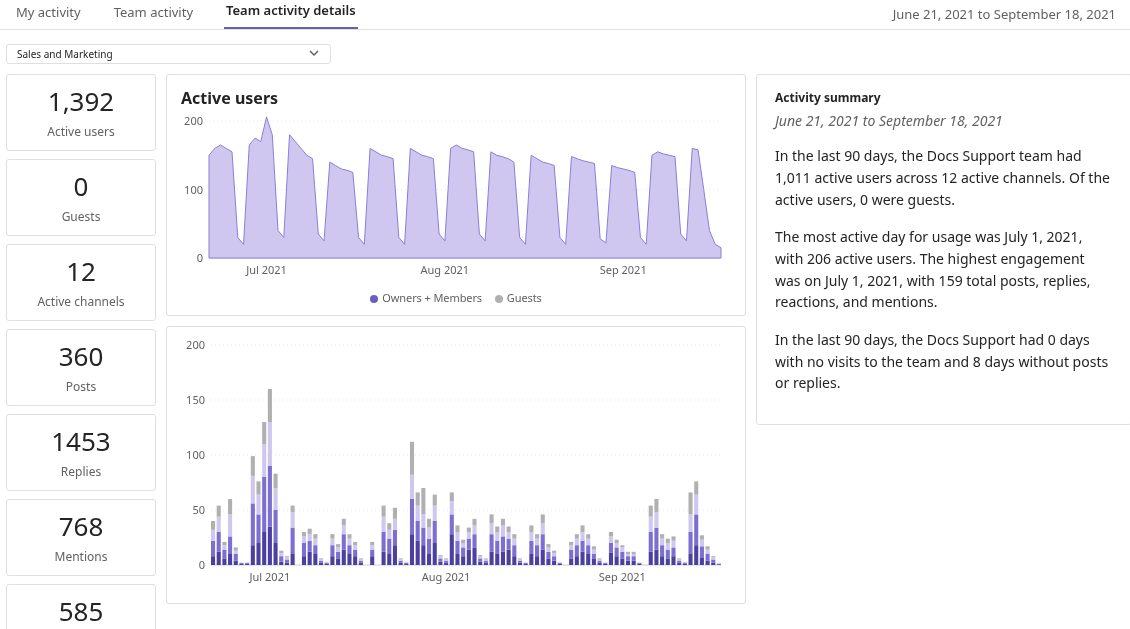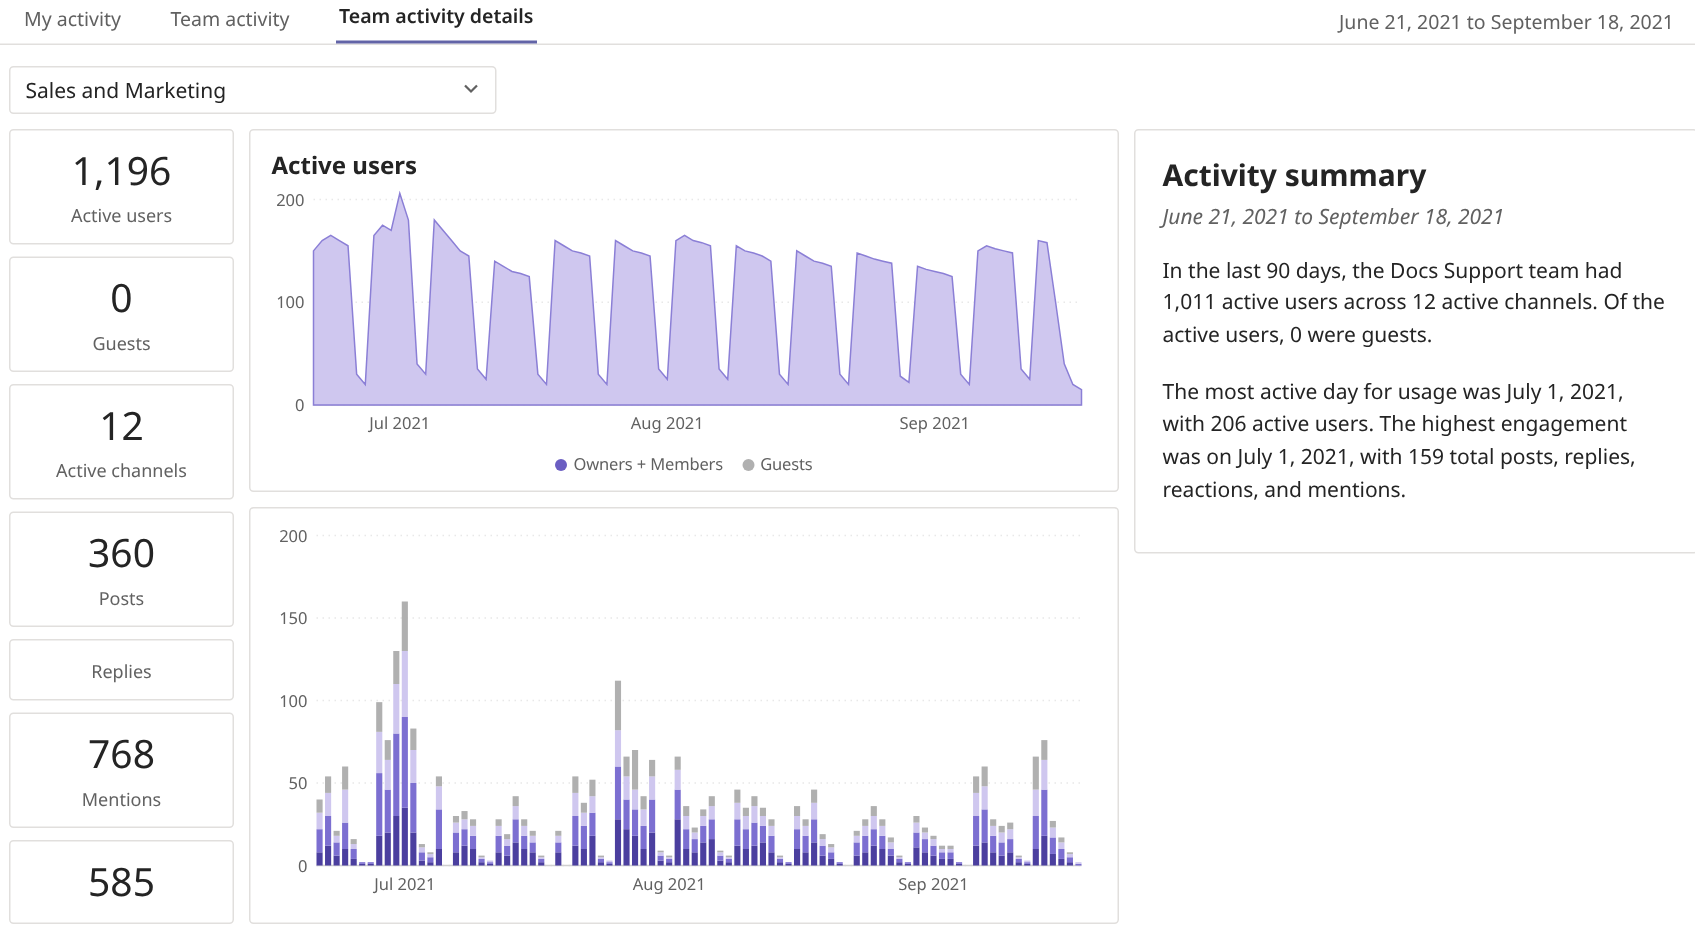--- a/index.html
+++ b/index.html
@@ -42,25 +42,25 @@
     border-bottom: 2px solid #6264a7;
     font-weight: 600;
   }
   .daterange {
     color: var(--muted);
     font-size: 13px;
     padding-bottom: 6px;
   }
   .selectrow { padding: 14px 14px 0 6px; }
   .select {
-    height: 32px; width: 325px;
+    height: 20px; width: 325px;
     border: 1px solid var(--border); border-radius: 3px;
     display: flex; align-items: center; justify-content: space-between;
     padding: 4px 10px; cursor: pointer;
-    font-size: 14px;
+    font-size: 10px;
   }
   .chev svg { width: 12px; height: 12px; fill: none; stroke: #616161; stroke-width: 1.5; }
   .content {
     display: grid;
     grid-template-columns: 150px 580px 376px;
     gap: 10px;
     padding: 10px 8px 10px 6px;
   }
   .lcol { display: flex; flex-direction: column; gap: 8px; }
   .card {
@@ -78,21 +78,21 @@
   .mcol { display: flex; flex-direction: column; gap: 10px; }
   .chartcard { padding: 12px 14px 10px 14px; }
   .chart-title { font-size: 16px; font-weight: 700; margin-bottom: 6px; }
   #chart-active, #chart-engage { width: 550px; }
   #chart-active { height: 165px; }
   #chart-engage { height: 250px; }
   .legend { text-align: center; font-size: 11px; color: var(--muted); margin-top: 6px; letter-spacing: -0.1px; }
   .legend span.bul { display: inline-block; width: 8px; height: 8px; border-radius: 4px; margin: 0 4px 0 10px; vertical-align: middle; }
   .legend span.bul:first-child { margin-left: 0; }
   .summary { padding: 14px 18px; font-size: 14px; line-height: 1.55; align-self: flex-start; }
-  .summary h2 { margin: 0 0 2px 0; font-size: 20px; font-weight: 700; }
+  .summary h2 { margin: 0 0 2px 0; font-size: 12px; font-weight: 700; }
   .summary .sub { font-style: italic; color: var(--muted); margin-bottom: 14px; }
   .summary p { margin: 0 0 16px 0; }
   svg text { font-family: "Segoe UI", system-ui, Arial, sans-serif; font-size: 11px; fill: #616161; }
   svg line.grid { stroke: #e8e8e8; stroke-dasharray: 1 3; }
   svg line.axis { stroke: #d0d0d0; }
 </style>
 </head>
 <body>
 
 <div class="topbar">
@@ -110,36 +110,37 @@
     <span class="chev"><svg viewBox="0 0 12 12">
           <path d="M2 4 L6 8 L10 4"></path>
         </svg></span>
   </div>
 </div>
 
 <div class="content">
 
   <div class="lcol">
     <div class="card statcard">
-      <div class="statnum">1,196</div>
+      <div class="statnum">1,392</div>
       <div class="statlabel">Active users</div>
     </div>
     <div class="card statcard">
       <div class="statnum">0</div>
       <div class="statlabel">Guests</div>
     </div>
     <div class="card statcard">
       <div class="statnum">12</div>
       <div class="statlabel">Active channels</div>
     </div>
     <div class="card statcard">
       <div class="statnum">360</div>
       <div class="statlabel">Posts</div>
     </div>
     <div class="card statcard">
+      <div class="statnum">1453</div>
       <div class="statlabel">Replies</div>
     </div>
     <div class="card statcard">
       <div class="statnum">768</div>
       <div class="statlabel">Mentions</div>
     </div>
     <div class="card statcard">
       <div class="statnum">585</div>
 
     </div>
@@ -509,14 +510,15 @@
         </svg>
       
     </div>
   </div>
 
   <div class="card summary">
     <h2>Activity summary</h2>
     <div class="sub">June 21, 2021 to September 18, 2021</div>
     <p>In the last 90 days, the Docs Support team had 1,011 active users across 12 active channels. Of the active users, 0 were guests.</p>
     <p>The most active day for usage was July 1, 2021, with 206 active users. The highest engagement was on July 1, 2021, with 159 total posts, replies, reactions, and mentions.</p>
+    <p>In the last 90 days, the Docs Support had 0 days with no visits to the team and 8 days without posts or replies.</p>
   </div>
 </div>
 
 </body></html>

